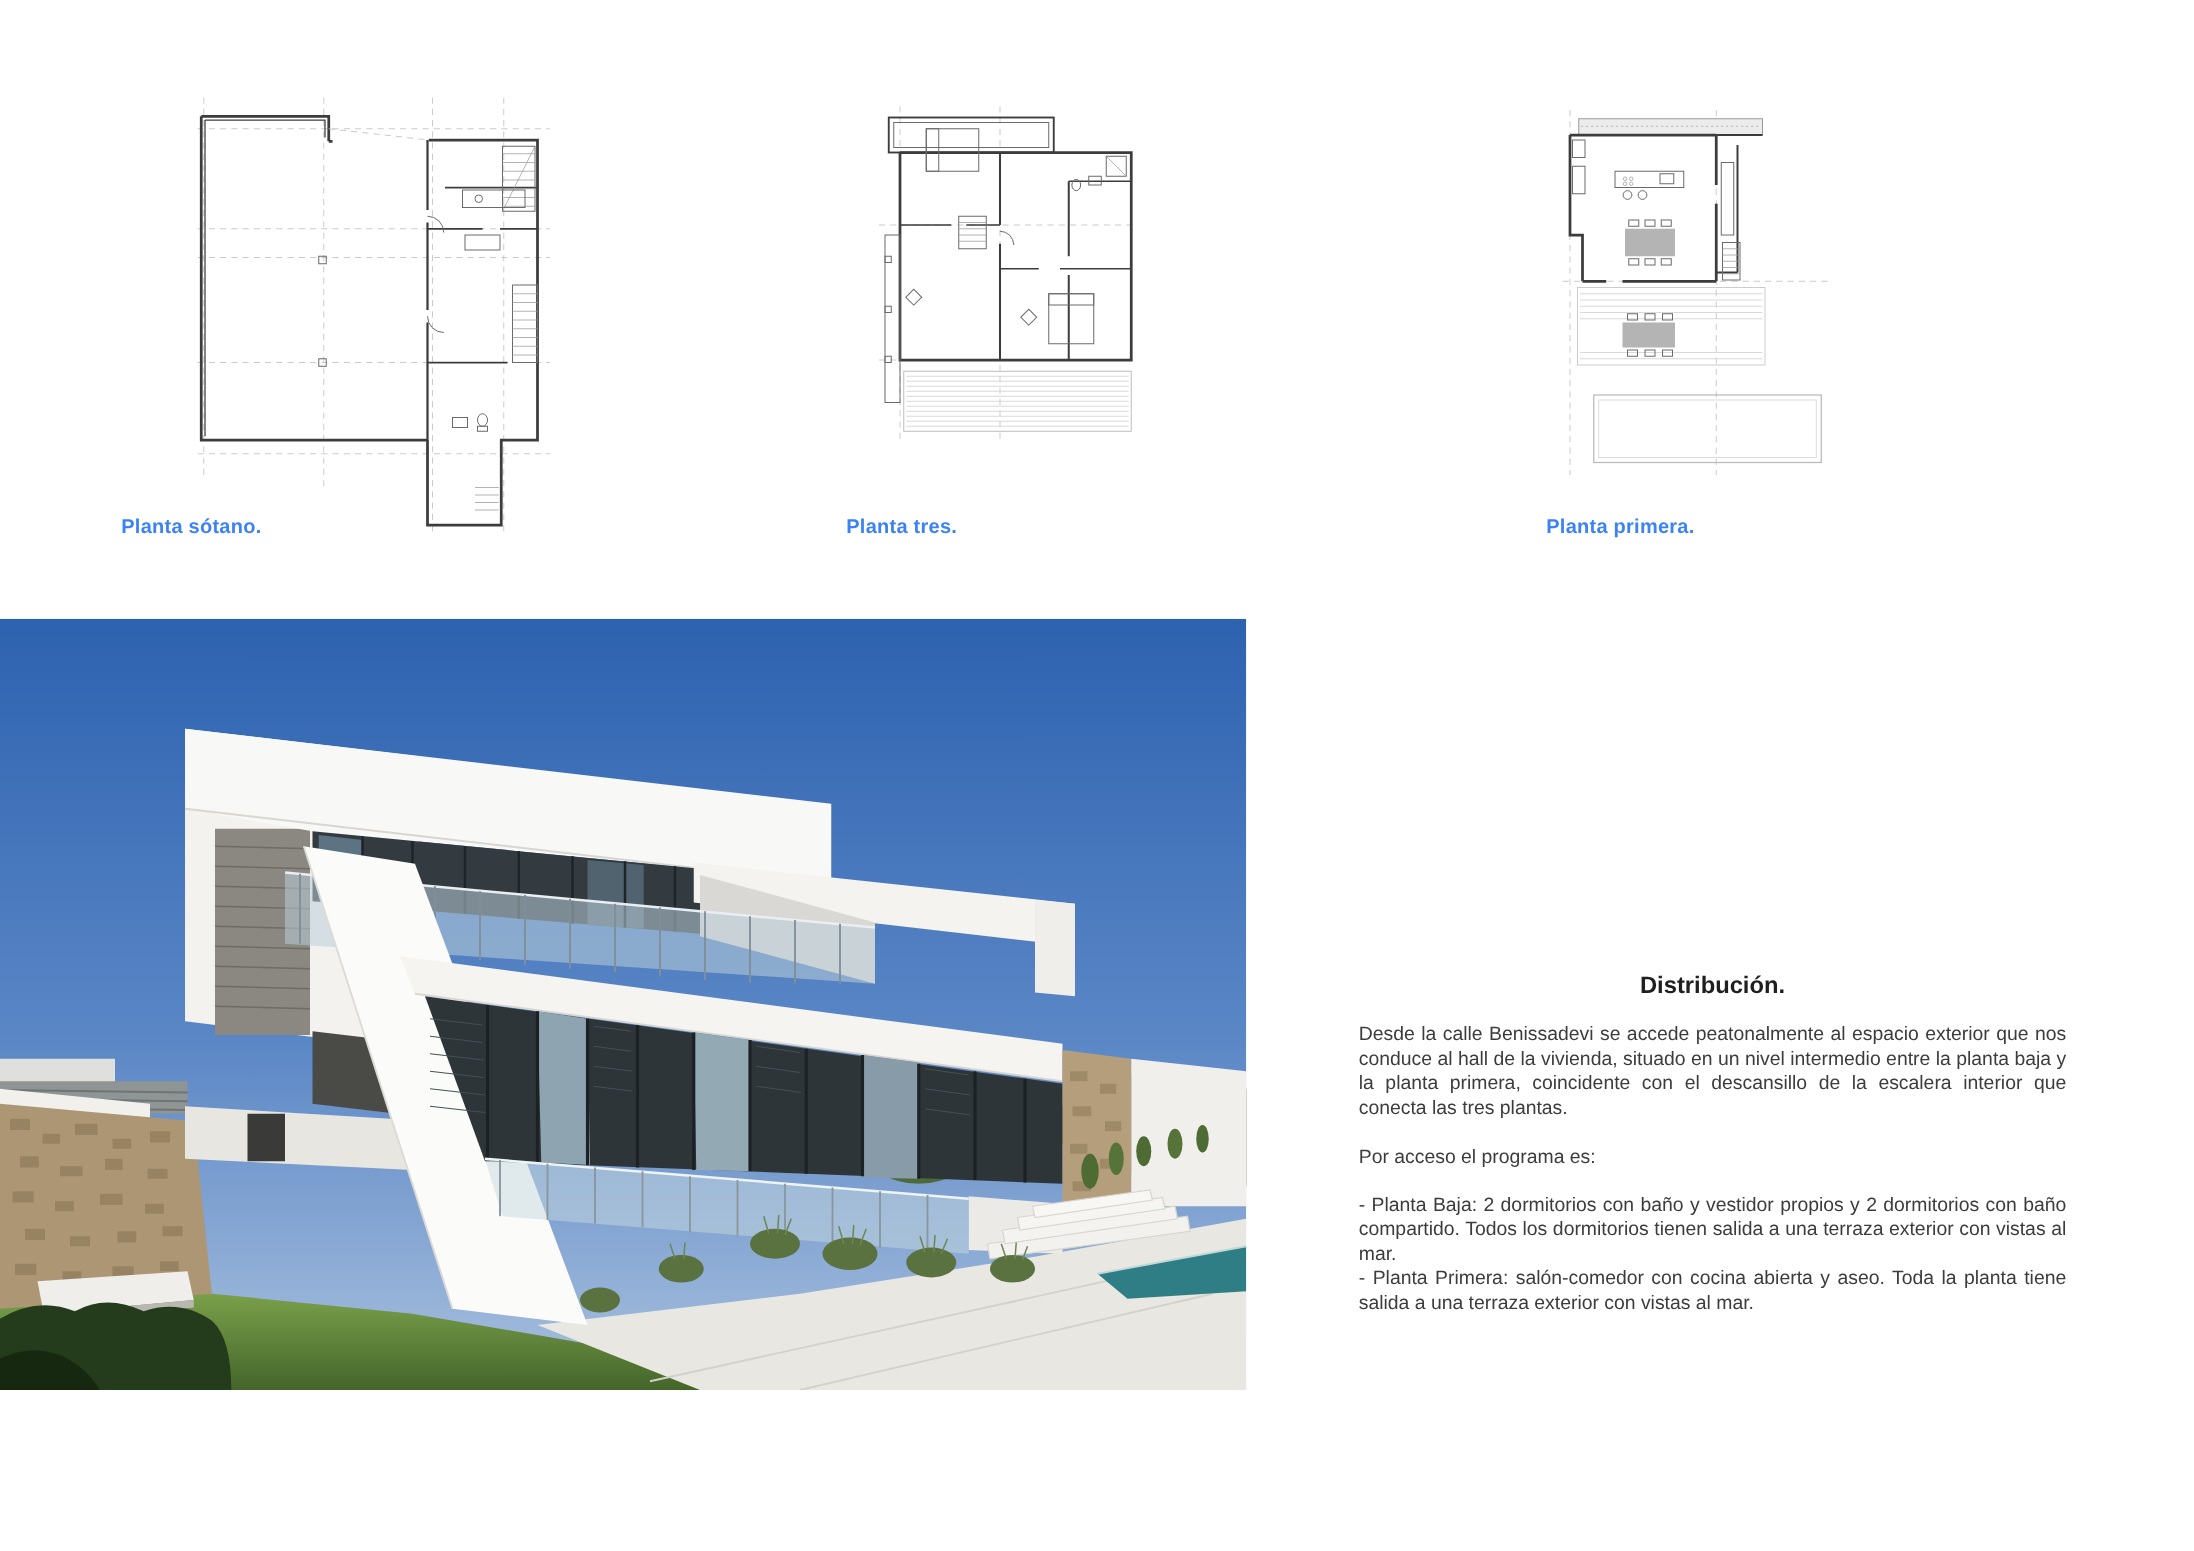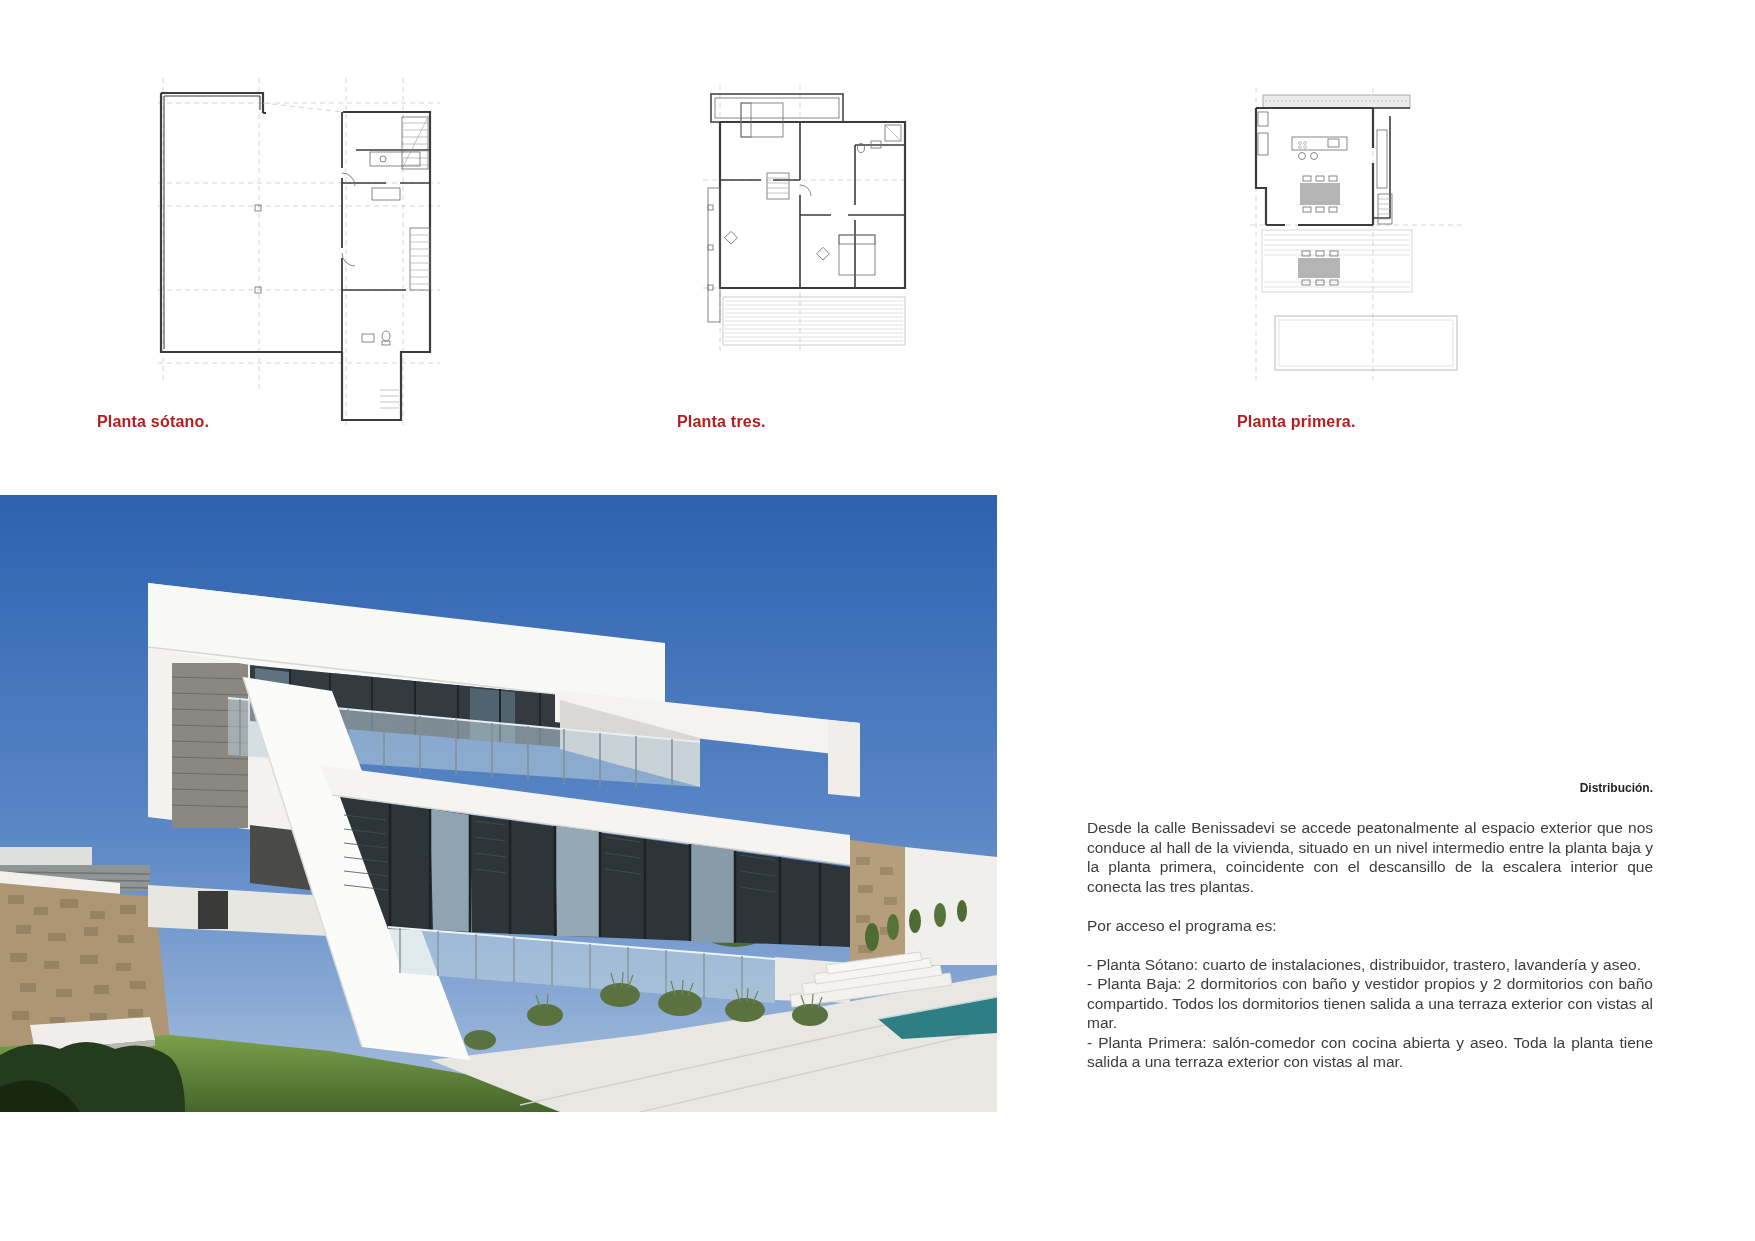--- a/index.html
+++ b/index.html
@@ -1,25 +1,25 @@
 <!DOCTYPE html>
 <html><head>
 <meta charset="utf-8">
 <style>
   html,body{margin:0;padding:0;background:#ffffff;}
   .page{position:relative;width:1755px;height:1241px;background:#fff;overflow:hidden;
         font-family:"Liberation Sans",sans-serif;}
   .plan{position:absolute;}
   .plan svg{display:block;}
-  .plan-label{position:absolute;top:413px;font-weight:bold;font-size:16px;color:#b91c1c;
+  .plan-label{position:absolute;top:413px;font-weight:bold;font-size:16px;color:#3b82f6;
               letter-spacing:.2px;}
   .photo{position:absolute;left:0;top:495px;width:997px;height:617px;}
   .textblock{position:absolute;left:1087px;top:779px;width:566px;color:#3c3c3c;
              font-size:15.5px;line-height:19.5px;text-align:justify;}
-  .textblock h3{font-size:12px;line-height:19.5px;margin:0 0 19.5px 0;color:#1f1f1f;font-weight:bold;text-align:right;}
+  .textblock h3{font-size:19px;line-height:19.5px;margin:0 0 19.5px 0;color:#1f1f1f;font-weight:bold;text-align:center;}
   .textblock p{margin:0 0 19.5px 0;}
   .textblock p.item{margin:0;}
   .plan-line{stroke:#3c3c3c;fill:none;}
   .thin{stroke:#6a6a6a;stroke-width:.8;fill:none;}
   .grid{stroke:#c3c3c3;stroke-width:.7;stroke-dasharray:5 4;fill:none;}
   .deck{stroke:#d4d4d4;stroke-width:.7;}
   .tread{stroke:#9a9a9a;stroke-width:.6;}
 </style>
 </head>
 <body>
@@ -516,18 +516,17 @@
         <path d="M0,560 q30,-18 60,-6 q25,-14 55,0 q30,-10 55,8 q15,14 15,55 L0,617 Z" fill="#243b1c"></path>
         <path d="M0,592 q25,-12 50,-2 q20,10 30,27 L0,617 Z" fill="#16280f"></path>
       </g>
     </svg>
   </figure>
 
   <section class="textblock">
     <h3>Distribución.</h3>
     <p>Desde la calle Benissadevi se accede peatonalmente al espacio exterior que nos conduce al hall de la vivienda, situado en un nivel intermedio entre la planta baja y la planta primera, coincidente con el descansillo de la escalera interior que conecta las tres plantas.</p>
     <p>Por acceso el programa es:</p>
-    <p class="item"> - Planta Sótano: cuarto de instalaciones, distribuidor, trastero, lavandería y aseo.</p>
     <p class="item">- Planta Baja: 2 dormitorios con baño y vestidor propios y 2 dormitorios con baño compartido. Todos los dormitorios tienen salida a una terraza exterior con vistas al mar.</p>
     <p class="item">- Planta Primera: salón-comedor con cocina abierta y aseo. Toda la planta tiene salida a una terraza exterior con vistas al mar.</p>
   </section>
 
 </div>
 
 </body></html>

